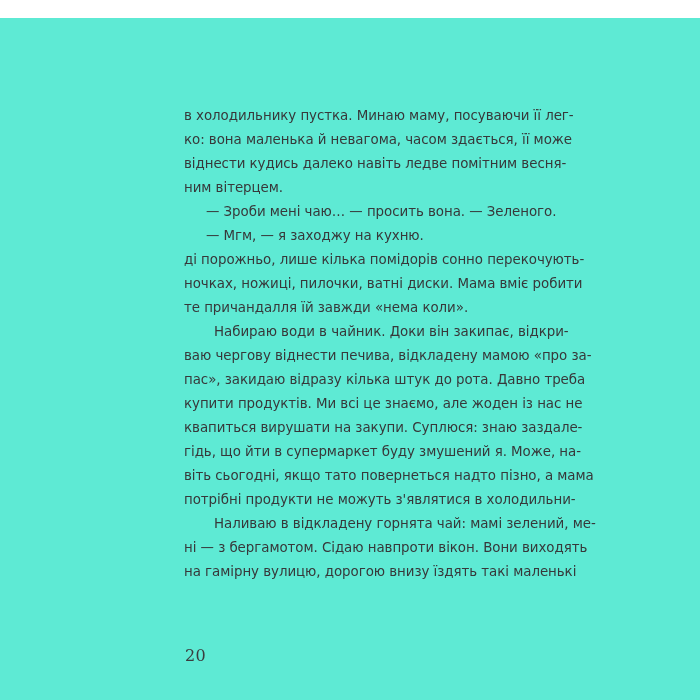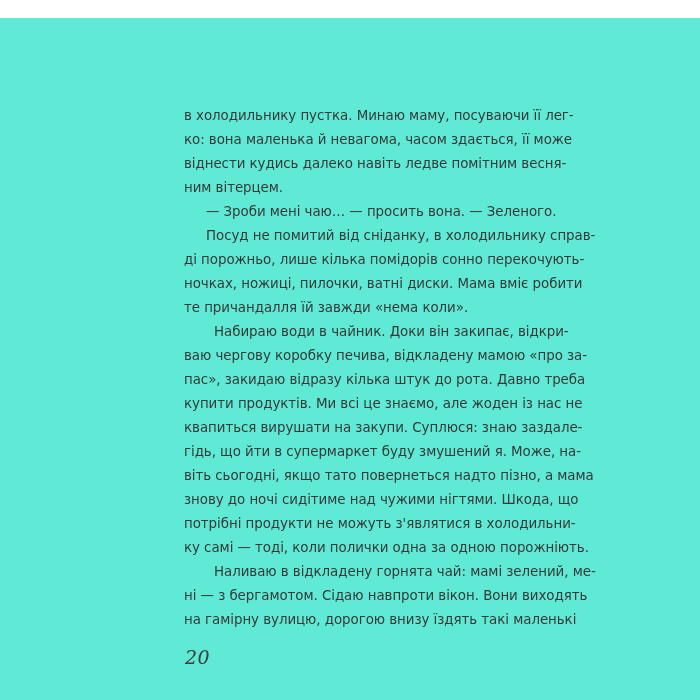--- a/index.html
+++ b/index.html
@@ -47,51 +47,48 @@
   }
   
   .line.indent-wide {
     padding-left: 30px;
   }
   .folio {
     position: absolute;
     left: 185px;
     top: 628px;
     font-family: "DejaVu Serif", "Liberation Serif", serif;
-    font-style: italic;
-    font-size: 19px;
+    font-size: 16px;
     color: #3b3c3e;
     letter-spacing: 0.4px;
   }
 </style>
 </head>
 <body>
 
 <div class="page">
 
   <div class="text-block">
       <div class="line ">в холодильнику пустка. Минаю маму, посуваючи її лег-</div>
       <div class="line ">ко: вона маленька й невагома, часом здається, її може</div>
       <div class="line ">віднести кудись далеко навіть ледве помітним весня-</div>
       <div class="line ">ним вітерцем.</div>
       <div class="line indent-dialog">— Зроби мені чаю… — просить вона. — Зеленого.</div>
-      <div class="line indent-para">Посуд не помитий від сніданку, в холодильнику справ-</div>
+      <div class="line indent-dialog">— Мгм, — я заходжу на кухню.</div>
       <div class="line ">ді порожньо, лише кілька помідорів сонно перекочують-</div>
       <div class="line ">ночках, ножиці, пилочки, ватні диски. Мама вміє робити</div>
       <div class="line ">те причандалля їй завжди «нема коли».</div>
       <div class="line indent-wide">Набираю води в чайник. Доки він закипає, відкри-</div>
-      <div class="line ">ваю чергову коробку печива, відкладену мамою «про за-</div>
+      <div class="line ">ваю чергову віднести печива, відкладену мамою «про за-</div>
       <div class="line ">пас», закидаю відразу кілька штук до рота. Давно треба</div>
       <div class="line ">купити продуктів. Ми всі це знаємо, але жоден із нас не</div>
       <div class="line ">квапиться вирушати на закупи. Суплюся: знаю заздале-</div>
       <div class="line ">гідь, що йти в супермаркет буду змушений я. Може, на-</div>
       <div class="line ">віть сьогодні, якщо тато повернеться надто пізно, а мама</div>
-      <div class="line ">знову до ночі сидітиме над чужими нігтями. Шкода, що</div>
       <div class="line ">потрібні продукти не можуть з'являтися в холодильни-</div>
-      <div class="line ">ку самі — тоді, коли полички одна за одною порожніють.</div>
       <div class="line indent-wide">Наливаю в відкладену горнята чай: мамі зелений, ме-</div>
       <div class="line ">ні — з бергамотом. Сідаю навпроти вікон. Вони виходять</div>
       <div class="line ">на гамірну вулицю, дорогою внизу їздять такі маленькі</div>
     </div>
 
   <div class="folio">20</div>
 
 </div>
 
 </body></html>

